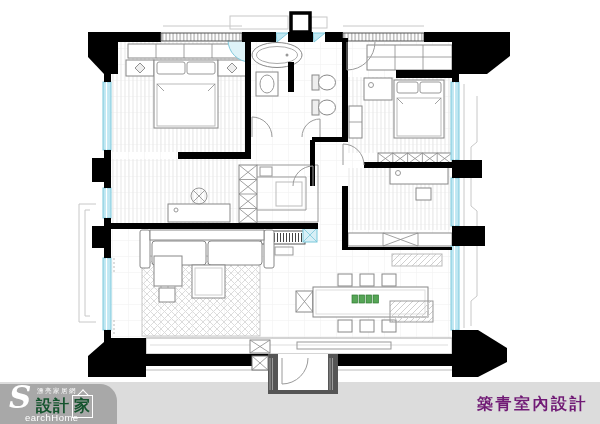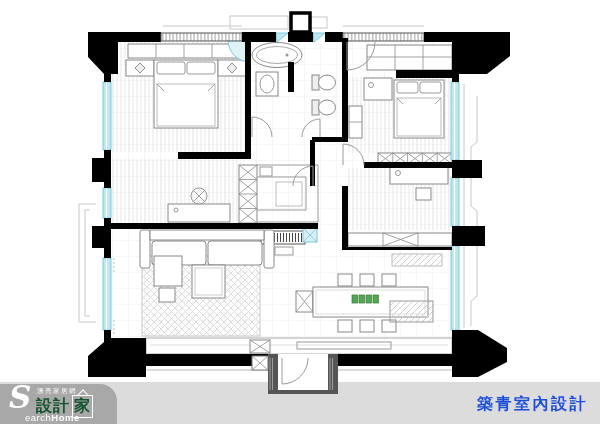--- a/index.html
+++ b/index.html
@@ -12,22 +12,22 @@
              border-top-right-radius:17px;color:#fff;}
   .logo-tagline{position:absolute;left:37px;top:3px;font-size:6.5px;letter-spacing:1.5px;color:#fff;white-space:nowrap;}
   .logo-s{position:absolute;left:9px;top:-2px;font-family:"DejaVu Serif",serif;font-style:italic;
           font-size:31px;font-weight:bold;color:#fff;line-height:1;}
   .logo-brand{position:absolute;left:36px;top:11px;font-size:16px;font-weight:bold;color:#14532d;letter-spacing:1px;white-space:nowrap;}
   .house{display:inline-block;position:relative;border:1px solid #fff;padding:0 1px;margin-left:2px;}
   .house::before{content:"";position:absolute;top:-5px;left:50%;width:7px;height:7px;
                  border-top:1.5px solid #fff;border-left:1.5px solid #fff;
                  transform:translateX(-50%) rotate(45deg);background:transparent;}
   .logo-latin{position:absolute;left:25px;top:28px;font-size:9.5px;color:#fff;letter-spacing:.5px;white-space:nowrap;}
-  .logo-latin b{font-weight:bold;margin-top:12px;}
-  .credit{position:absolute;right:12px;top:394px;font-size:16px;letter-spacing:2.5px;color:#1d4ed8;font-weight:bold;white-space:nowrap;}
+  .logo-latin b{font-weight:normal;margin-top:12px;}
+  .credit{position:absolute;right:12px;top:394px;font-size:16px;letter-spacing:2.5px;color:#701a75;font-weight:bold;white-space:nowrap;}
   svg{position:absolute;left:0;top:0;}
   .w{fill:#000;stroke:none;}            
   .f{fill:#fff;stroke:#888;stroke-width:1;} 
   .f2{fill:none;stroke:#999;stroke-width:1;}
   .thin{fill:none;stroke:#c8c8c8;stroke-width:1;}
   .cy{fill:#bfe7f2;stroke:#7fc9dc;stroke-width:1;}
   .arc{fill:none;stroke:#9a9a9a;stroke-width:1;}
   .xl{stroke:#8a8a8a;stroke-width:.8;}
 </style>
 </head>

